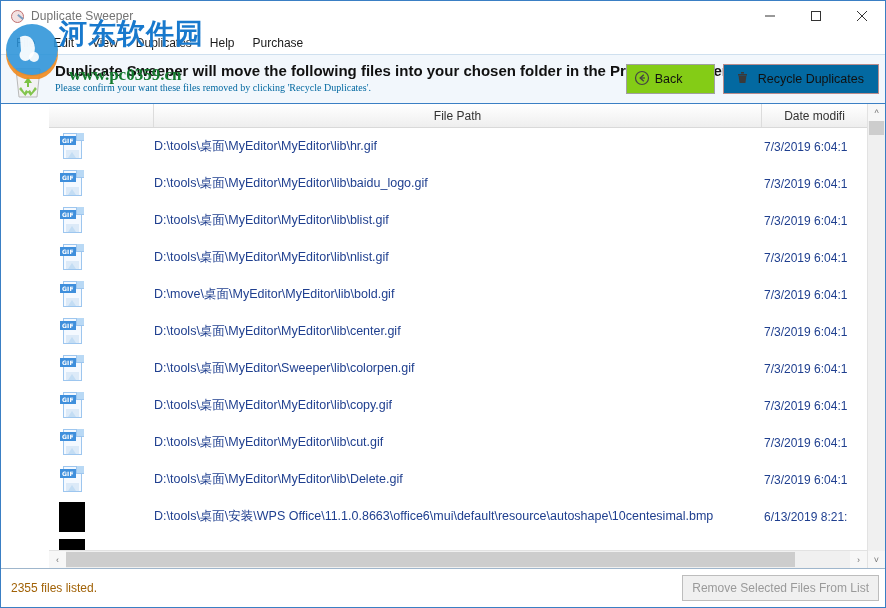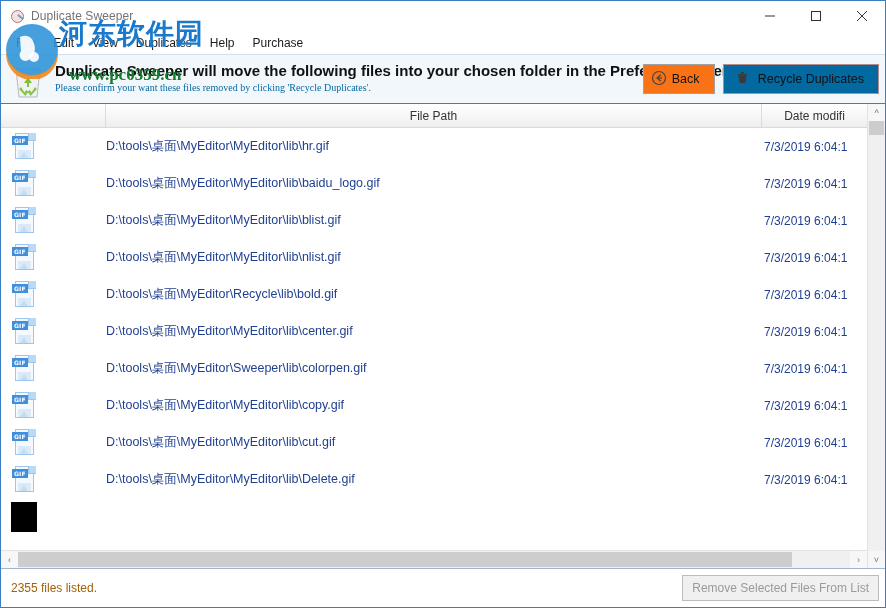--- a/index.html
+++ b/index.html
@@ -117,45 +117,45 @@
     font-size: 15px; font-weight: bold; color: #111;
     white-space: nowrap; line-height: 17px;
   }
   .msg-line2 {
     font-size: 10px; color: #0369a1;
     white-space: nowrap; line-height: 17px; font-family: Liberation Serif, serif;
   }
   .msg-buttons { display: flex; align-items: center; gap: 8px; flex: 0 0 auto; }
   .btn-back {
     height: 28px; min-width: 60px;
-    background: #f97316;
+    background: #84cc16;
     border: 1px solid #a0a0a0;
     display: flex; align-items: center; gap: 5px;
-    padding: 0 3px 0 7px;
+    padding: 0 20px 0 7px;
     font-size: 12.5px; color: #111;
   }
   .btn-recycle {
     height: 28px;
     background: #0369a1;
     border: 1px solid #b98c8c;
     display: flex; align-items: center; gap: 8px;
     padding: 0 14px 0 11px;
     font-size: 12.5px; color: #111;
   }
 
   
   .listarea {
     flex: 1 1 auto;
     display: flex; flex-direction: column;
     position: relative;
     background: #ffffff;
     border-bottom: 1px solid #9fb6cc;
     min-height: 0;
   }
-  .list-body-wrap { flex: 1 1 auto; display: flex; min-height: 0; }
+  .list-body-wrap { flex: 1 1 auto; display: flex; min-height: 0; padding-left: 48px; }
   .list-cols { flex: 1 1 auto; display: flex; flex-direction: column; min-width: 0; }
 
   .header-row {
     height: 23px; flex: 0 0 23px;
     display: flex;
     background: linear-gradient(to bottom,#ffffff 0%,#f7f7f7 50%,#eeeeee 100%);
     border-bottom: 1px solid #d9d9d9;
   }
   .hcell {
     font-size: 12px; color: #333;
@@ -430,21 +430,21 @@
             </div>
             <div class="row">
               <div class="cell-icon">
                 <div class="ficon">
                   <div class="page"></div>
                   <div class="fold"></div>
                   <div class="pic"></div>
                   <div class="badge">GIF</div>
                 </div>
               </div>
-              <div class="cell-path">D:\tools\桌面\MyEditor\Recycle\lib\bold.gif</div>
+              <div class="cell-path">D:\move\桌面\MyEditor\MyEditor\lib\bold.gif</div>
               <div class="cell-date">7/3/2019 6:04:1</div>
             </div>
             <div class="row">
               <div class="cell-icon">
                 <div class="ficon">
                   <div class="page"></div>
                   <div class="fold"></div>
                   <div class="pic"></div>
                   <div class="badge">GIF</div>
                 </div>
@@ -492,20 +492,29 @@
               <div class="cell-icon">
                 <div class="ficon">
                   <div class="page"></div>
                   <div class="fold"></div>
                   <div class="pic"></div>
                   <div class="badge">GIF</div>
                 </div>
               </div>
               <div class="cell-path">D:\tools\桌面\MyEditor\MyEditor\lib\Delete.gif</div>
               <div class="cell-date">7/3/2019 6:04:1</div>
+            </div>
+            <div class="row">
+              <div class="cell-icon">
+                <div class="ficon bmp">
+                  <div class="page"></div>
+                </div>
+              </div>
+              <div class="cell-path">D:\tools\桌面\安装\WPS Office\11.1.0.8663\office6\mui\default\resource\autoshape\10centesimal.bmp</div>
+              <div class="cell-date">6/13/2019 8:21:</div>
             </div>
             <div class="row">
               <div class="cell-icon">
                 <div class="ficon bmp">
                   <div class="page"></div>
                 </div>
               </div>
               <div class="cell-path"></div>
               <div class="cell-date"></div>
             </div>

